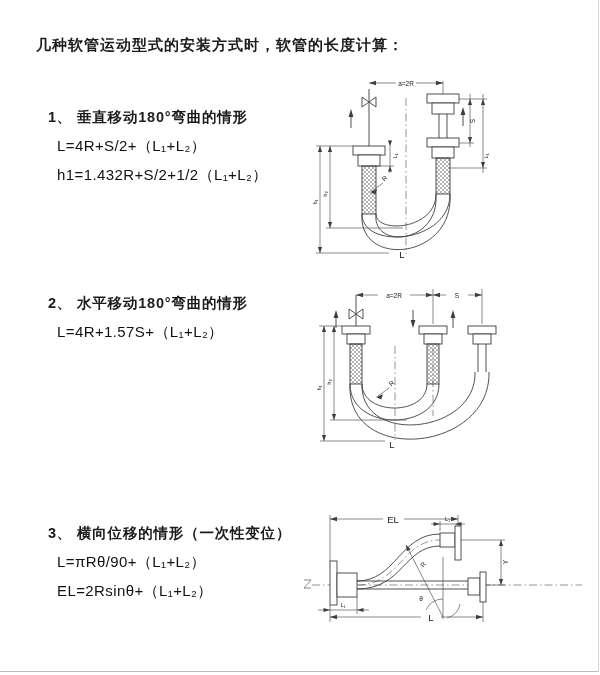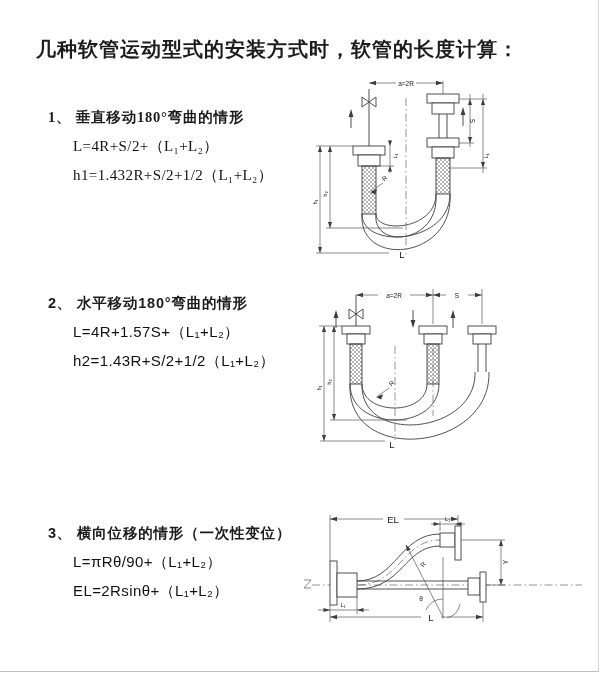--- a/index.html
+++ b/index.html
@@ -4,28 +4,28 @@
 <style>
   html,body{margin:0;padding:0;}
   body{
     width:600px;height:675px;position:relative;background:#ffffff;
     font-family:"Liberation Sans","DejaVu Sans",sans-serif;color:#1c1c1c;
     overflow:hidden;
   }
   .page-frame{position:absolute;left:0;top:0;width:598px;height:671px;
     border-right:1px solid #d9d9d9;border-bottom:1px solid #bfbfbf;}
   .page-title{
-    position:absolute;left:36px;top:20px;font-size:20px;font-weight:bold;
+    position:absolute;left:36px;top:20px;font-size:15px;font-weight:bold;
     letter-spacing:1px;white-space:nowrap;margin-top:16px;
   }
   .sec{position:absolute;left:48px;width:300px;}
   .sec-heading{font-size:14.5px;font-weight:bold;letter-spacing:0.8px;white-space:nowrap;}
-  .formula{font-size:15px;letter-spacing:0.4px;margin:10px 0 0 25px;white-space:nowrap;color:#111;}
+  .formula{font-size:15px;letter-spacing:0.4px;margin:10px 0 0 9px;white-space:nowrap;color:#111;}
   .sec .formula:first-of-type{margin-top:13px;}
-  #sec1{top:108px;font-family:Liberation Serif, serif;}
+  #sec1{top:108px;}
   #sec2{top:294px;}
   #sec3{top:524px;}
   svg.diagram{position:absolute;overflow:visible;}
   #d1{left:313px;top:76px;}
   #d2{left:315px;top:284px;}
   #d3{left:300px;top:507px;}
   svg .ln{stroke:#3d3d3d;stroke-width:0.9;fill:none;}
   svg .thin{stroke:#4a4a4a;stroke-width:0.65;fill:none;}
   svg .cl{stroke:#5a5a5a;stroke-width:0.65;fill:none;stroke-dasharray:8 3 1.5 3;}
   svg .part{fill:#ffffff;stroke:#3d3d3d;stroke-width:0.9;}
@@ -45,21 +45,20 @@
 
 <section class="sec" id="sec1">
   <div class="sec-heading">1、 垂直移动180°弯曲的情形</div>
   <div class="formula">L=4R+S/2+（L₁+L₂）</div>
   <div class="formula">h1=1.432R+S/2+1/2（L₁+L₂）</div>
 </section>
 
 <section class="sec" id="sec2">
   <div class="sec-heading">2、 水平移动180°弯曲的情形</div>
   <div class="formula">L=4R+1.57S+（L₁+L₂）</div>
-  <div class="formula">h2=1.43R+S/2+1/2（L₁+L₂）</div>
 </section>
 
 <section class="sec" id="sec3">
   <div class="sec-heading">3、 横向位移的情形（一次性变位）</div>
   <div class="formula">L=πRθ/90+（L₁+L₂）</div>
   <div class="formula">EL=2Rsinθ+（L₁+L₂）</div>
 </section>
 
 <svg id="d1" class="diagram" width="277" height="184" viewBox="0 0 277 184">
   <defs>

